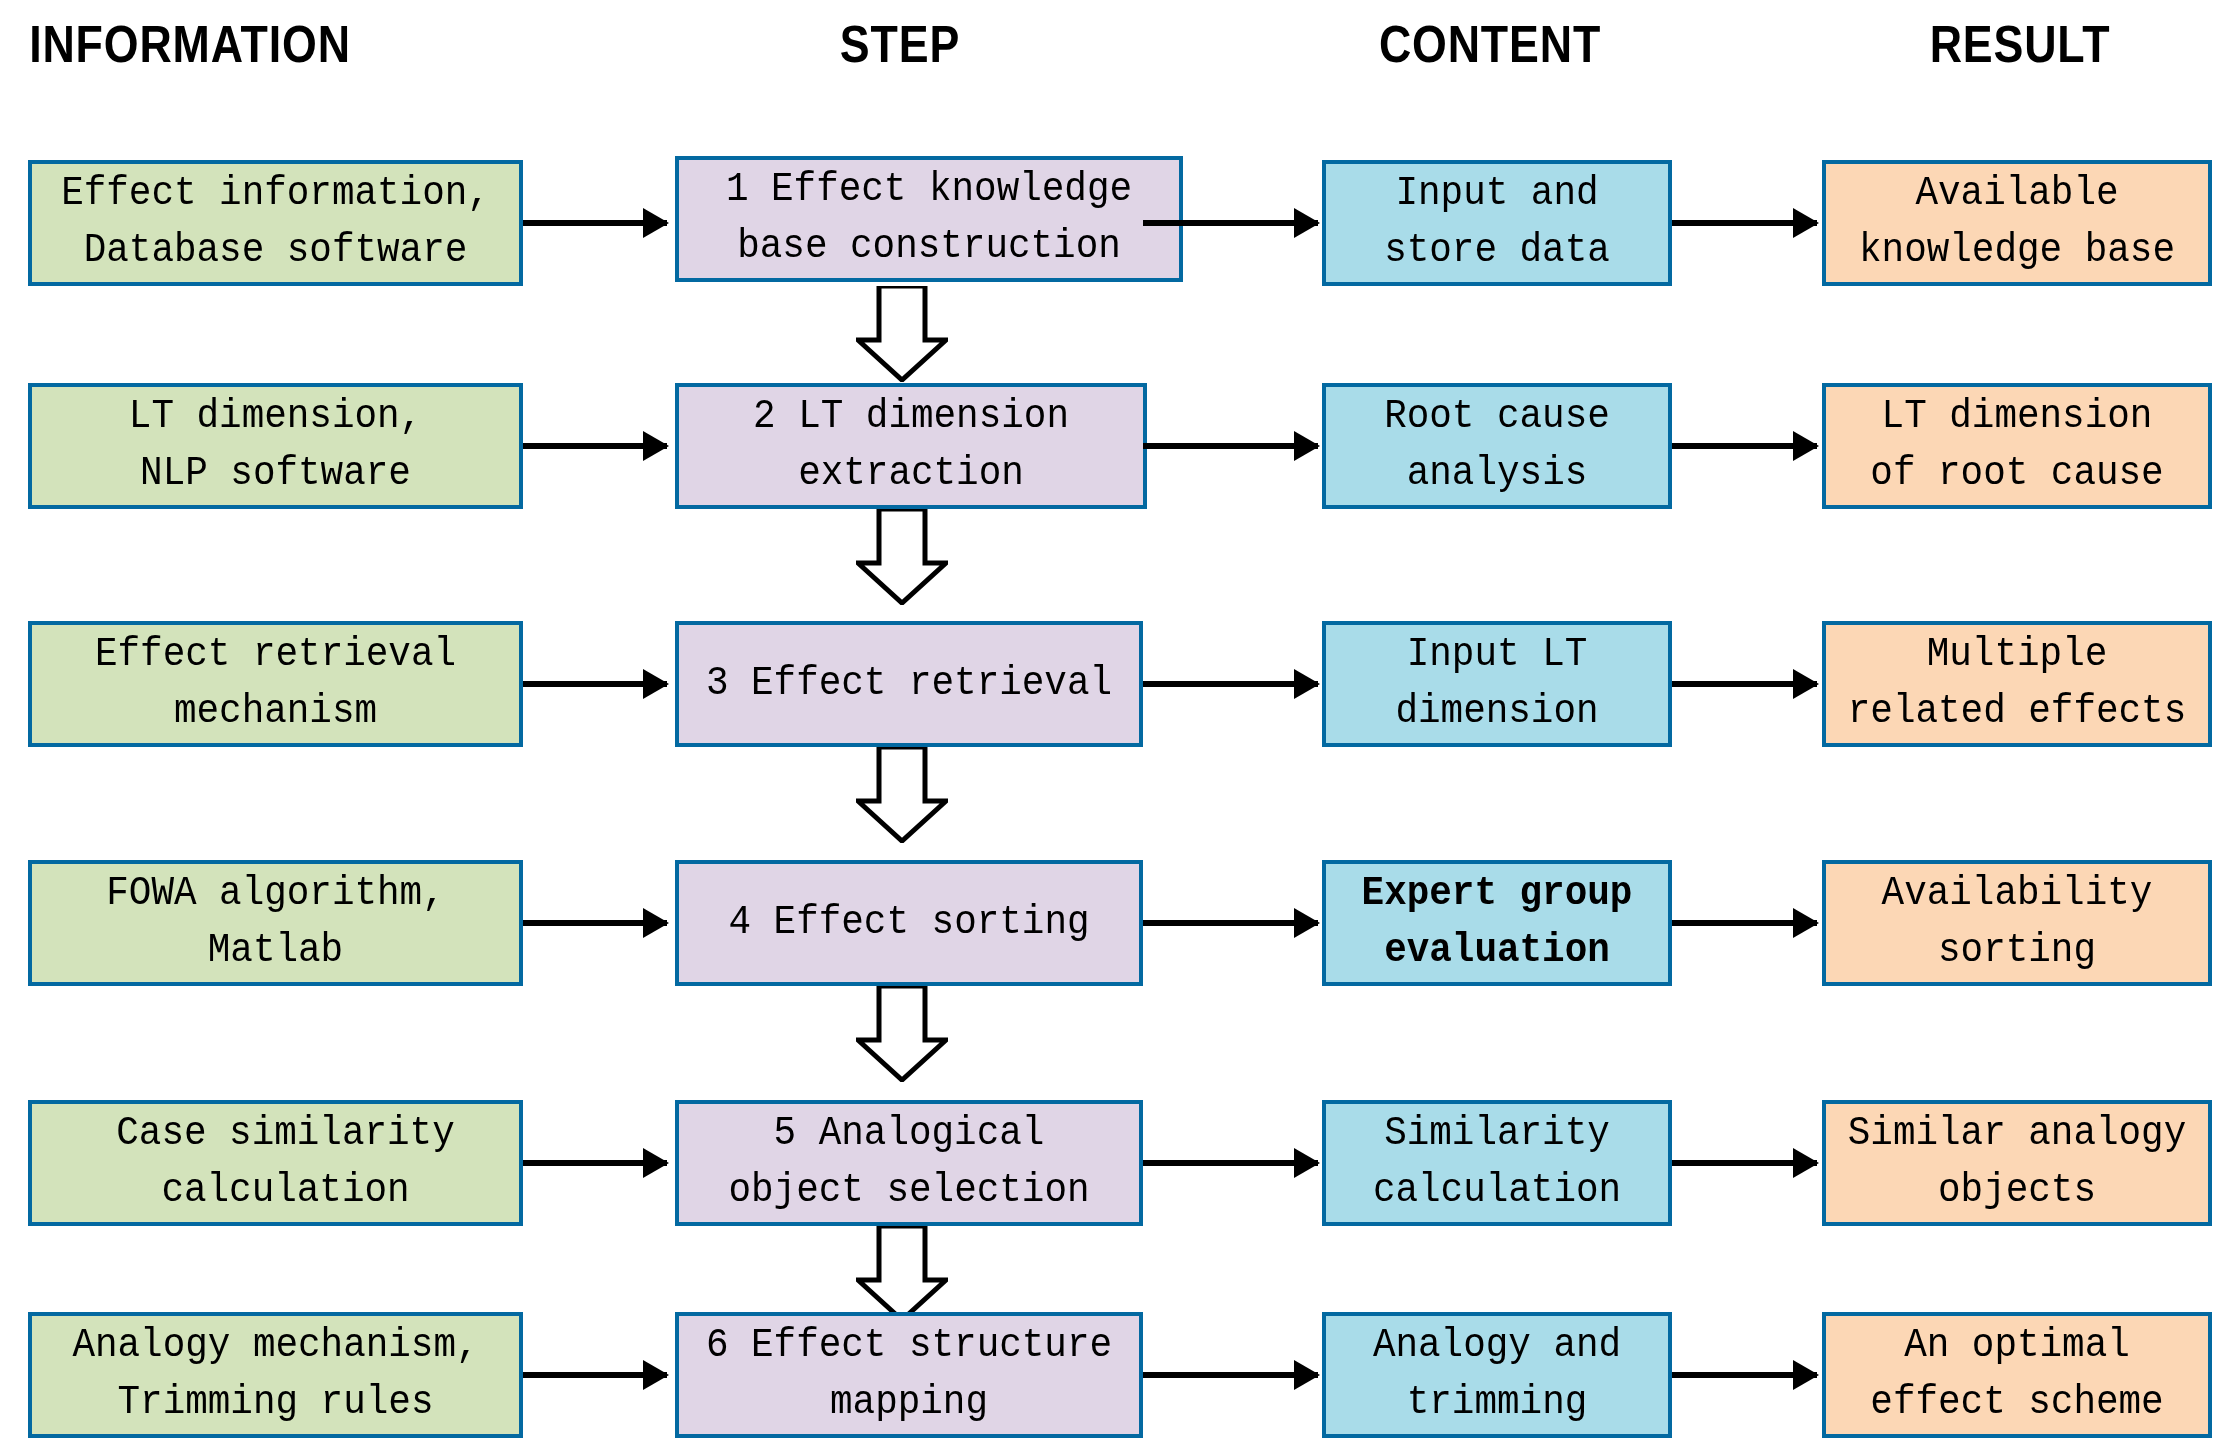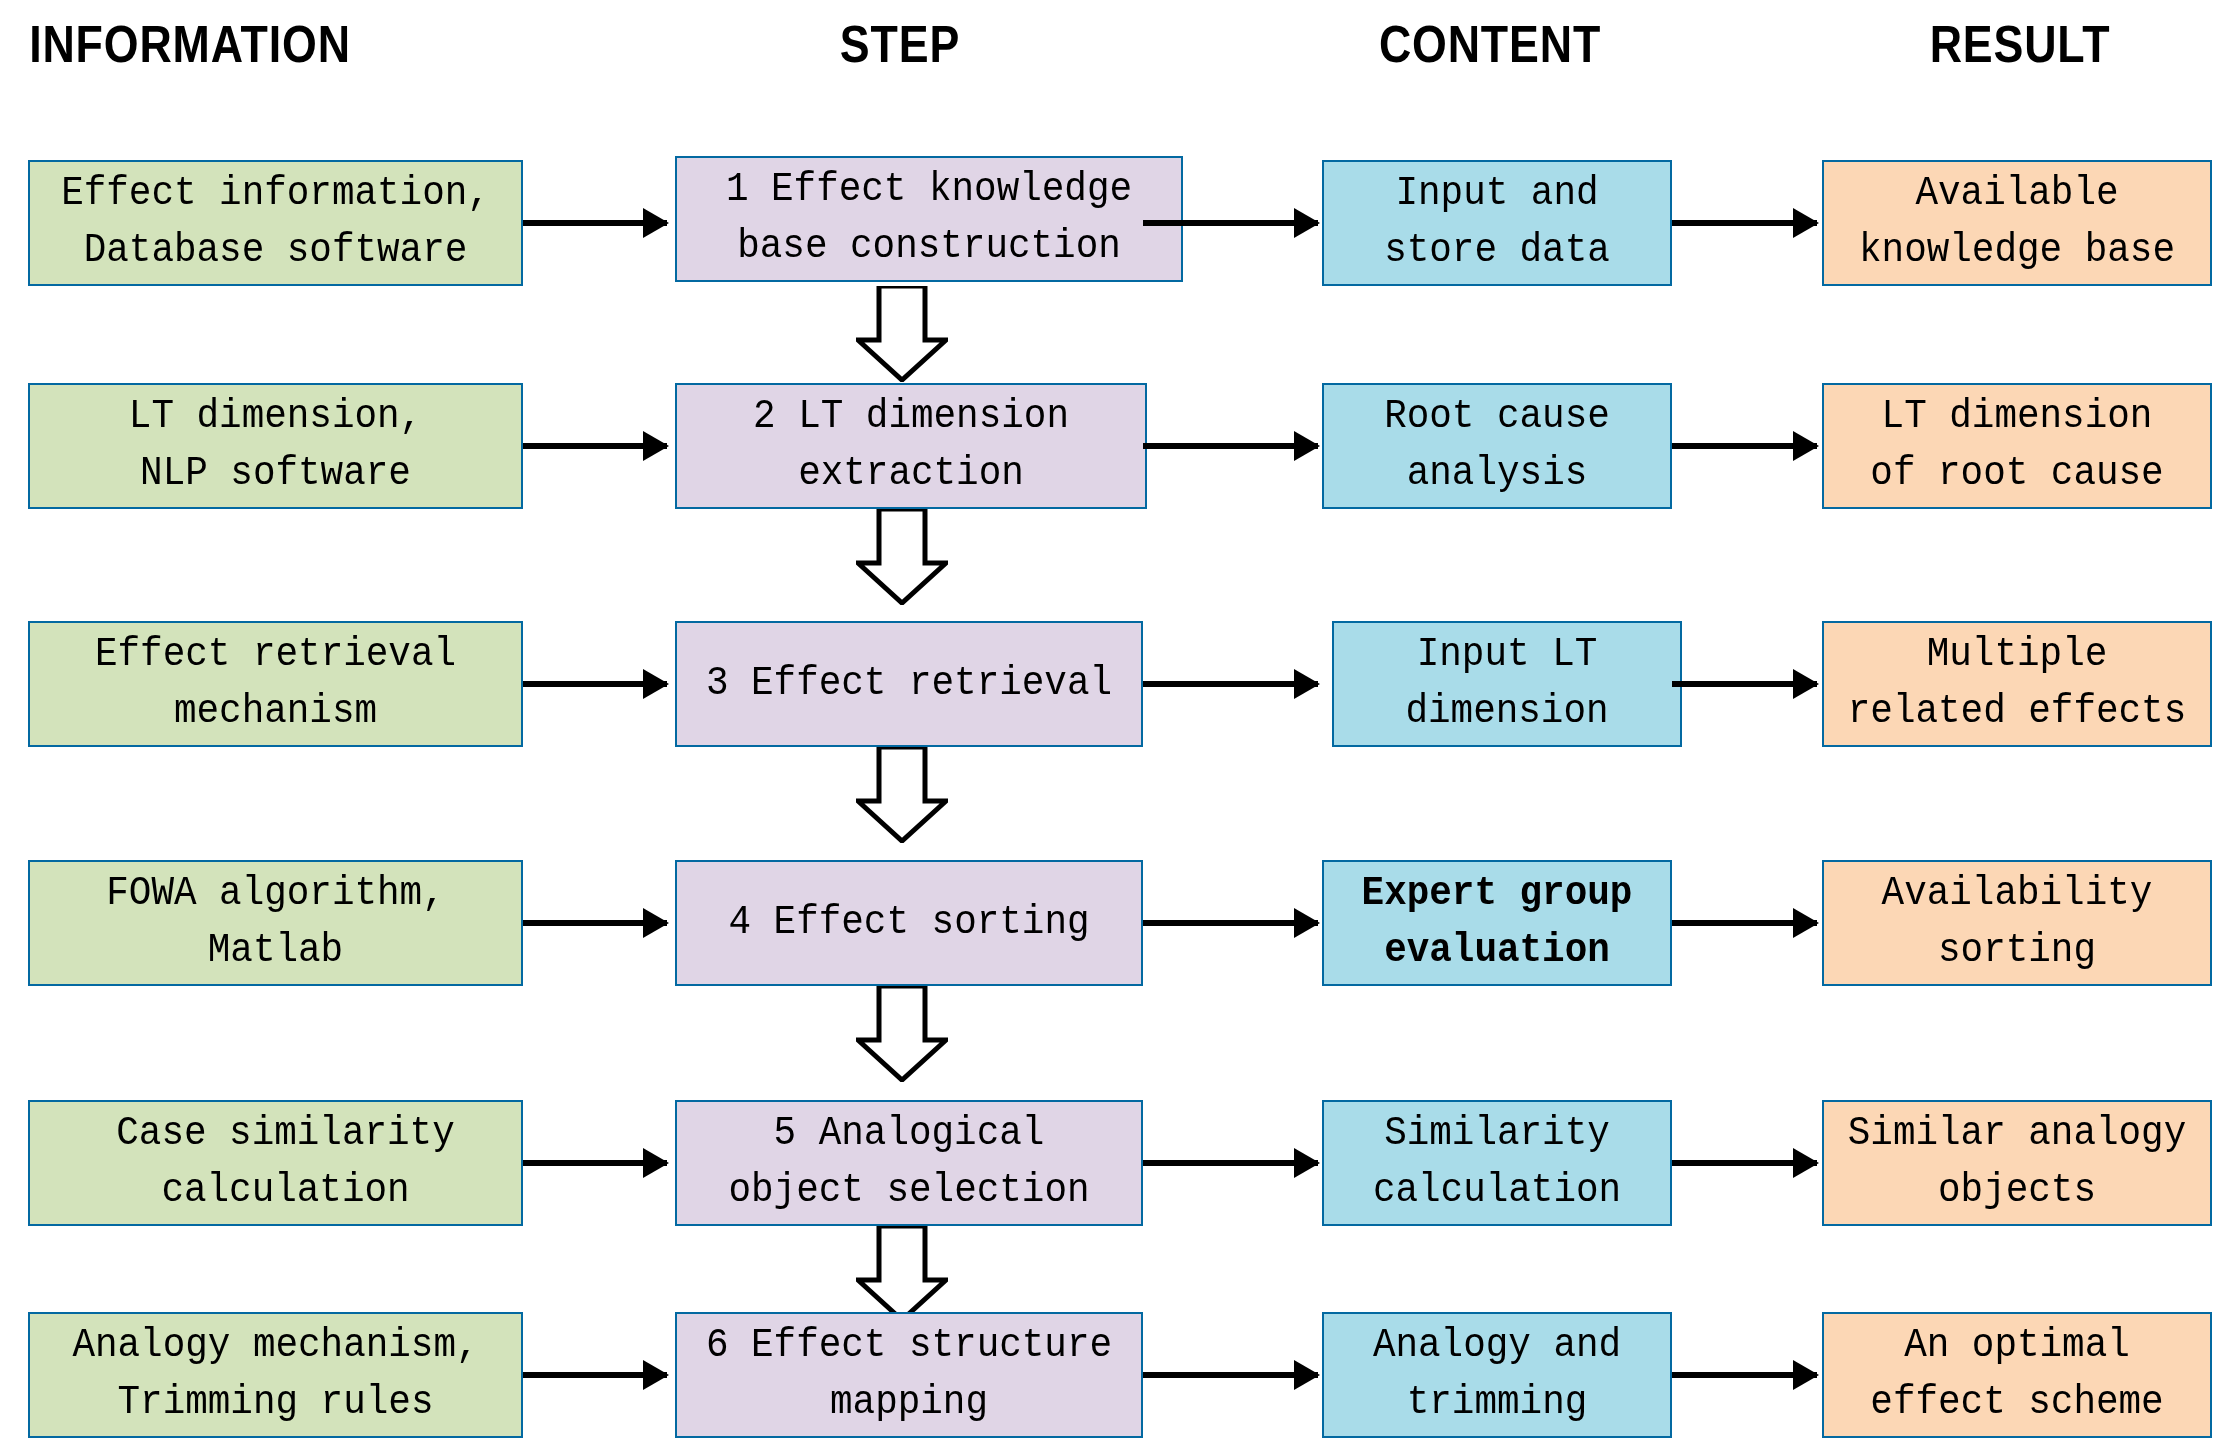--- a/index.html
+++ b/index.html
@@ -17,21 +17,21 @@
     text-align:center;
     transform:scaleX(0.86);
     white-space:nowrap;
     line-height:1;
   }
 
   
   .box{
     position:absolute;
     box-sizing:border-box;
-    border:2px solid #0369a1;
+    border:4px solid #0369a1;
     display:flex;
     align-items:center;
     justify-content:center;
     text-align:center;
     color:#000;
     font-size:40px;
     line-height:1.42;
     letter-spacing:0px;
     white-space:pre-line;
     font-family:"Liberation Mono","DejaVu Sans Mono",monospace;
@@ -121,21 +121,21 @@
 
 <div class="box c-info" style="left:28px;top:621px;width:495px;height:126px;">
   <span>Effect retrieval
 mechanism</span>
 </div>
 <div class="harrow" style="left:523px;top:681px;width:144px;"></div>
 <div class="box c-step" style="left:675px;top:621px;width:468px;height:126px;">
   <span>3 Effect retrieval</span>
 </div>
 <div class="harrow" style="left:1143px;top:681px;width:175px;"></div>
-<div class="box c-content" style="left:1322px;top:621px;width:350px;height:126px;margin-left:10px;">
+<div class="box c-content" style="left:1322px;top:621px;width:350px;height:126px;">
   <span>Input LT
 dimension</span>
 </div>
 <div class="harrow" style="left:1672px;top:681px;width:145px;"></div>
 <div class="box c-result" style="left:1822px;top:621px;width:390px;height:126px;">
   <span>Multiple
 related effects</span>
 </div>
 
 <div class="varrow" style="left:856px;top:747px;">

